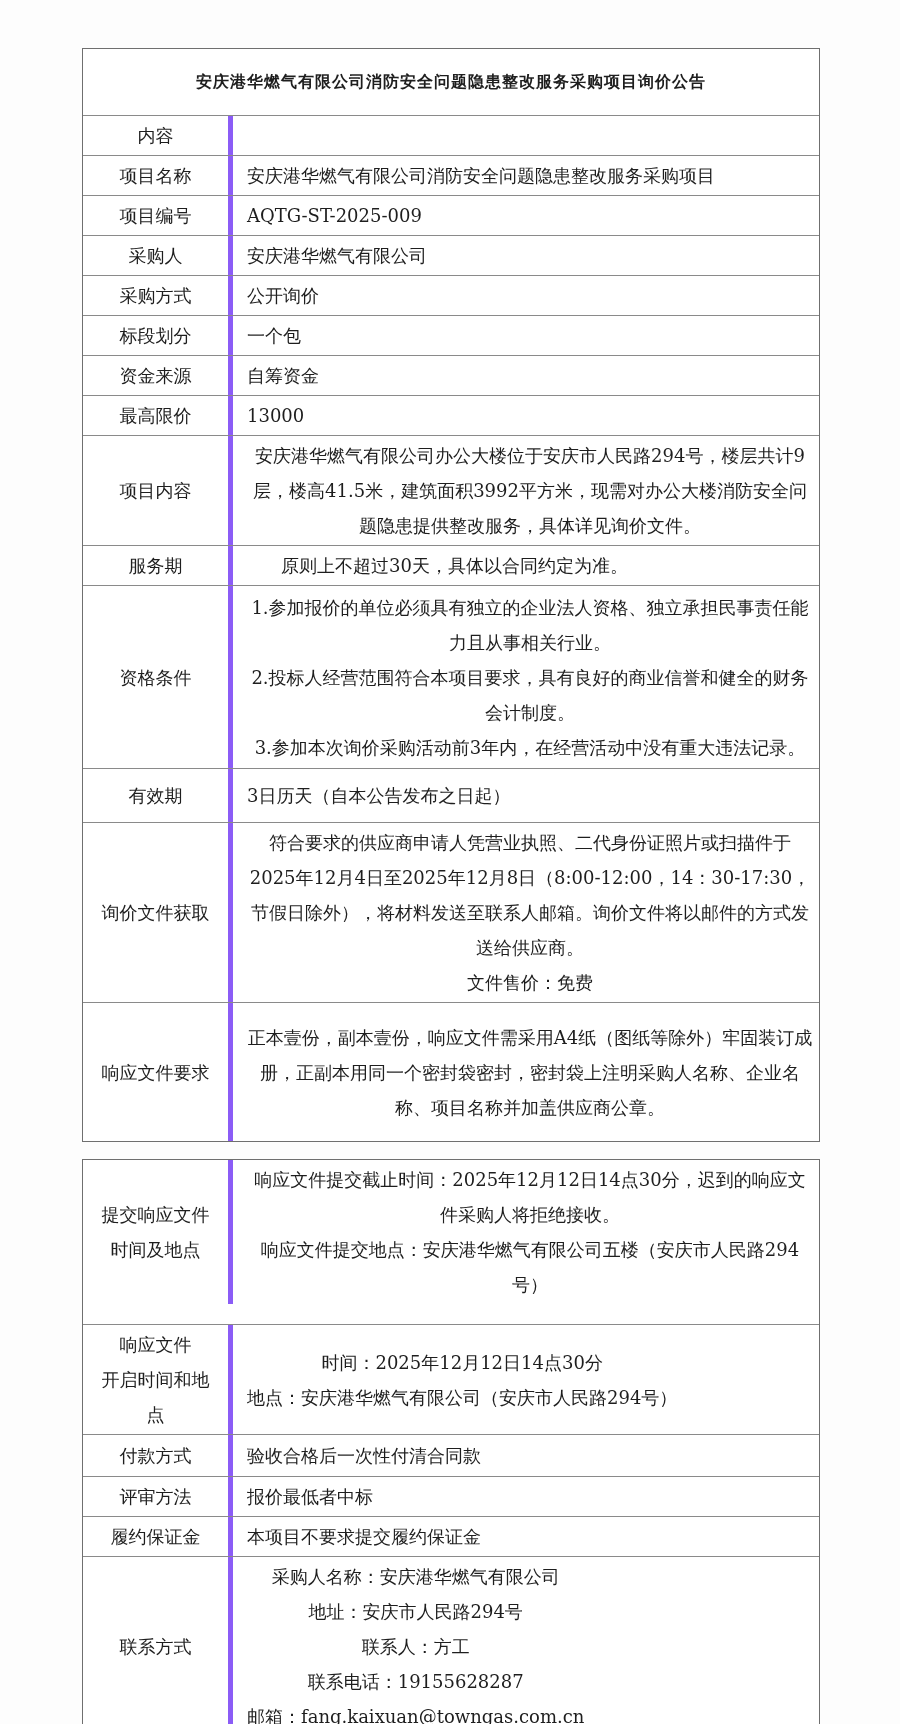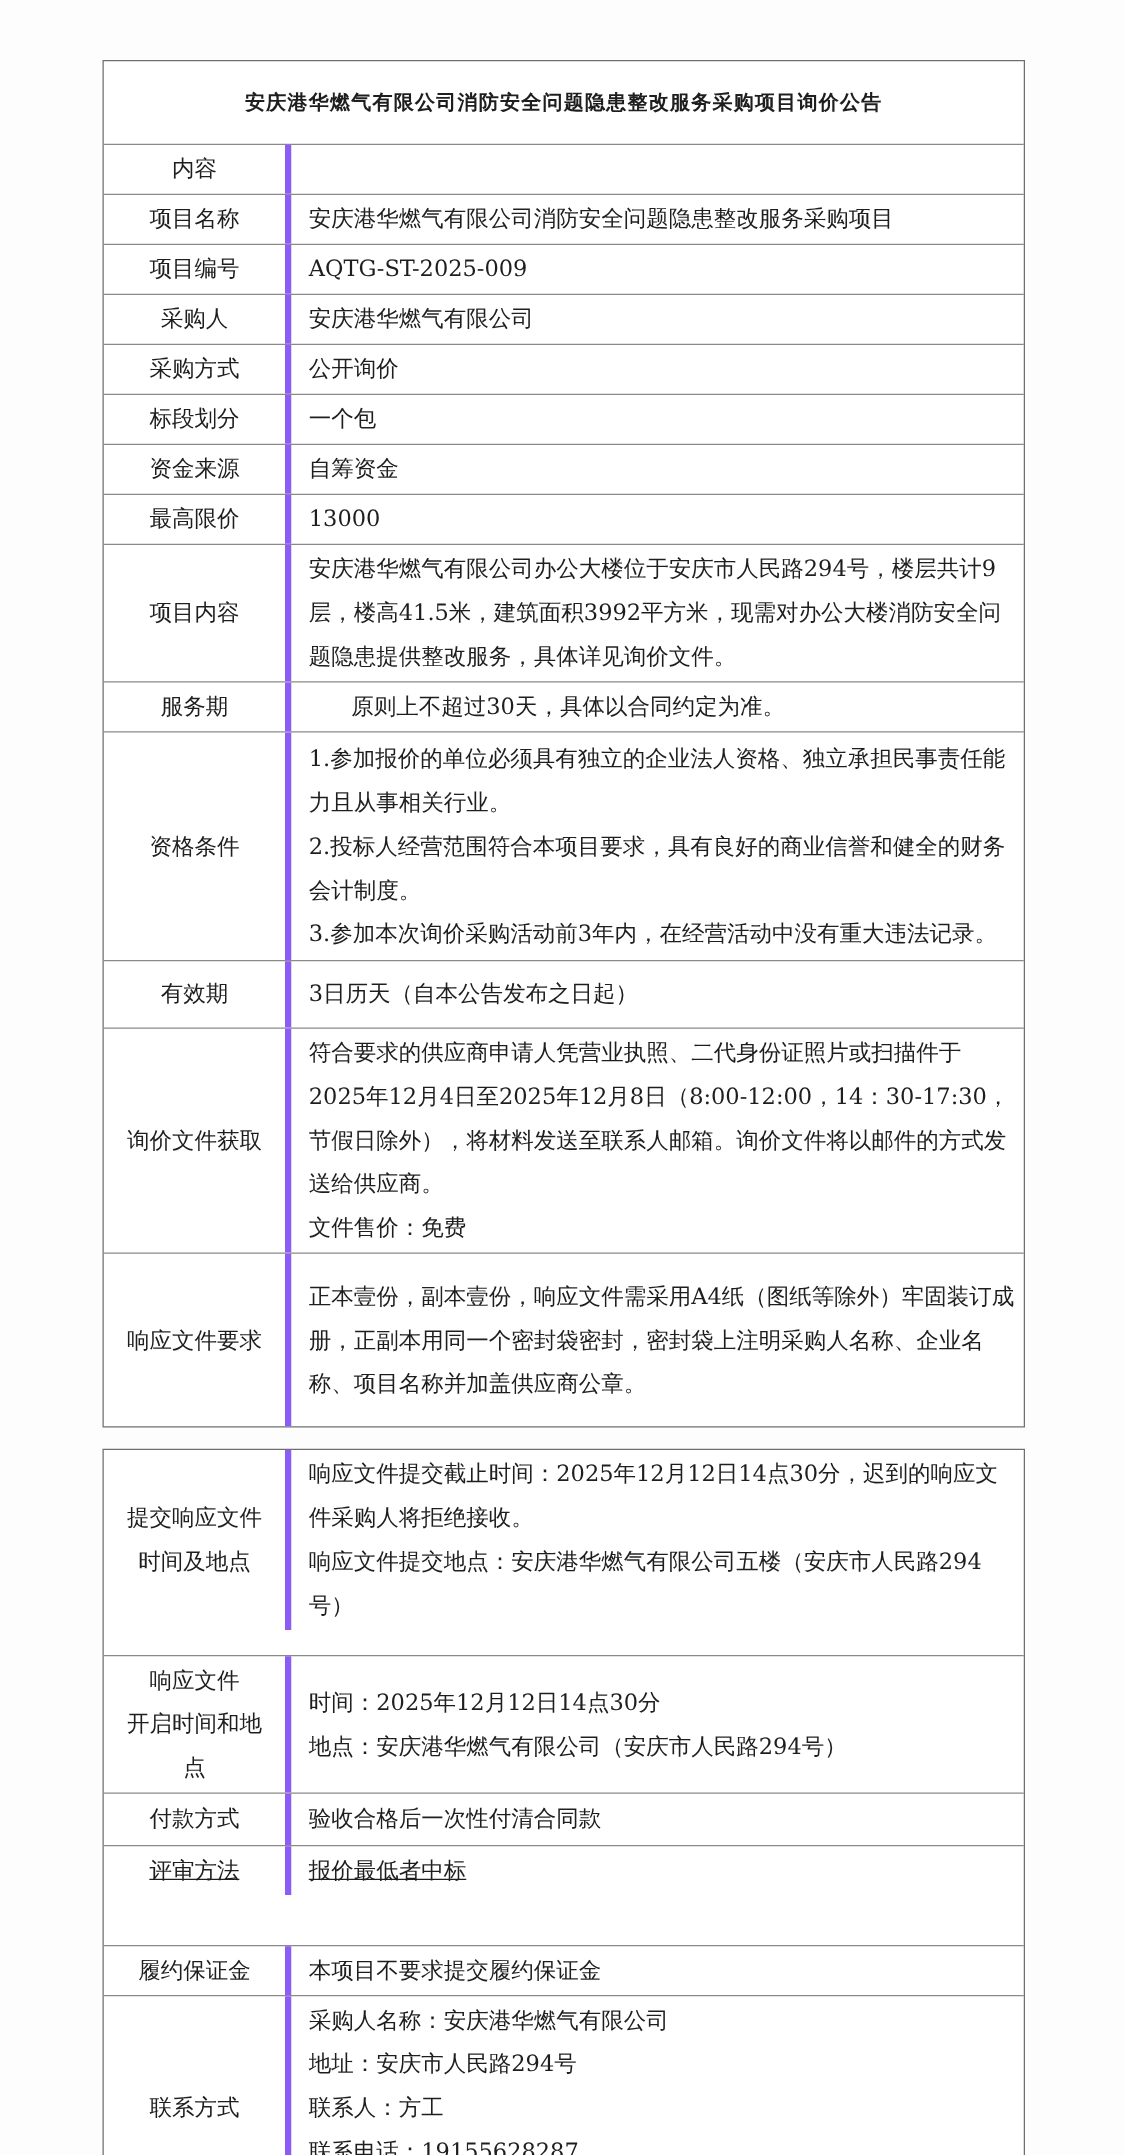--- a/index.html
+++ b/index.html
@@ -60,20 +60,21 @@
   }
   .cell-value {
     flex: 1;
     display: flex;
     align-items: center;
     padding: 2px 6px 2px 14px;
     font-size: 18px;
     line-height: 35px;
     white-space: pre-line;
     box-sizing: border-box;
+    text-align: center;
   }
   .row.head .cell-value {
     justify-content: center;
     text-align: center;
     padding: 0 6px;
   }
 
   
   .t1 > .row:nth-child(2)  { min-height: 35px; }
   .t1 > .row:nth-child(3),
@@ -87,22 +88,22 @@
   .t1 > .row:nth-child(11) { min-height: 39px; gap: 34px; }
   .t1 > .row:nth-child(12) { min-height: 182px; }
   .t1 > .row:nth-child(13) { min-height: 53px; }
   .t1 > .row:nth-child(14) { min-height: 36px; }
   .t1 > .row:nth-child(15) { min-height: 138px; }
   .t1 > .row:nth-child(16) { min-height: 122px; }
 
   .t2 > .row:nth-child(1)  { min-height: 139px; }
   .t2 > .row:nth-child(2)  { min-height: 77px; margin-top: 20px; }
   .t2 > .row:nth-child(3)  { min-height: 41px; }
-  .t2 > .row:nth-child(4)  { min-height: 37px; text-decoration: underline; }
-  .t2 > .row:nth-child(5)  { min-height: 37px; margin-top: 40px; }
+  .t2 > .row:nth-child(4)  { min-height: 37px; }
+  .t2 > .row:nth-child(5)  { min-height: 37px; }
   .t2 > .row:nth-child(6)  { min-height: 67px; }
   .t2 > .row:nth-child(7)  { min-height: 174px; }
 </style>
 </head>
 <body>
 
 <div class="doc">
 
   <div class="tbl t1">
     <div class="title-row">安庆港华燃气有限公司消防安全问题隐患整改服务采购项目询价公告</div>

